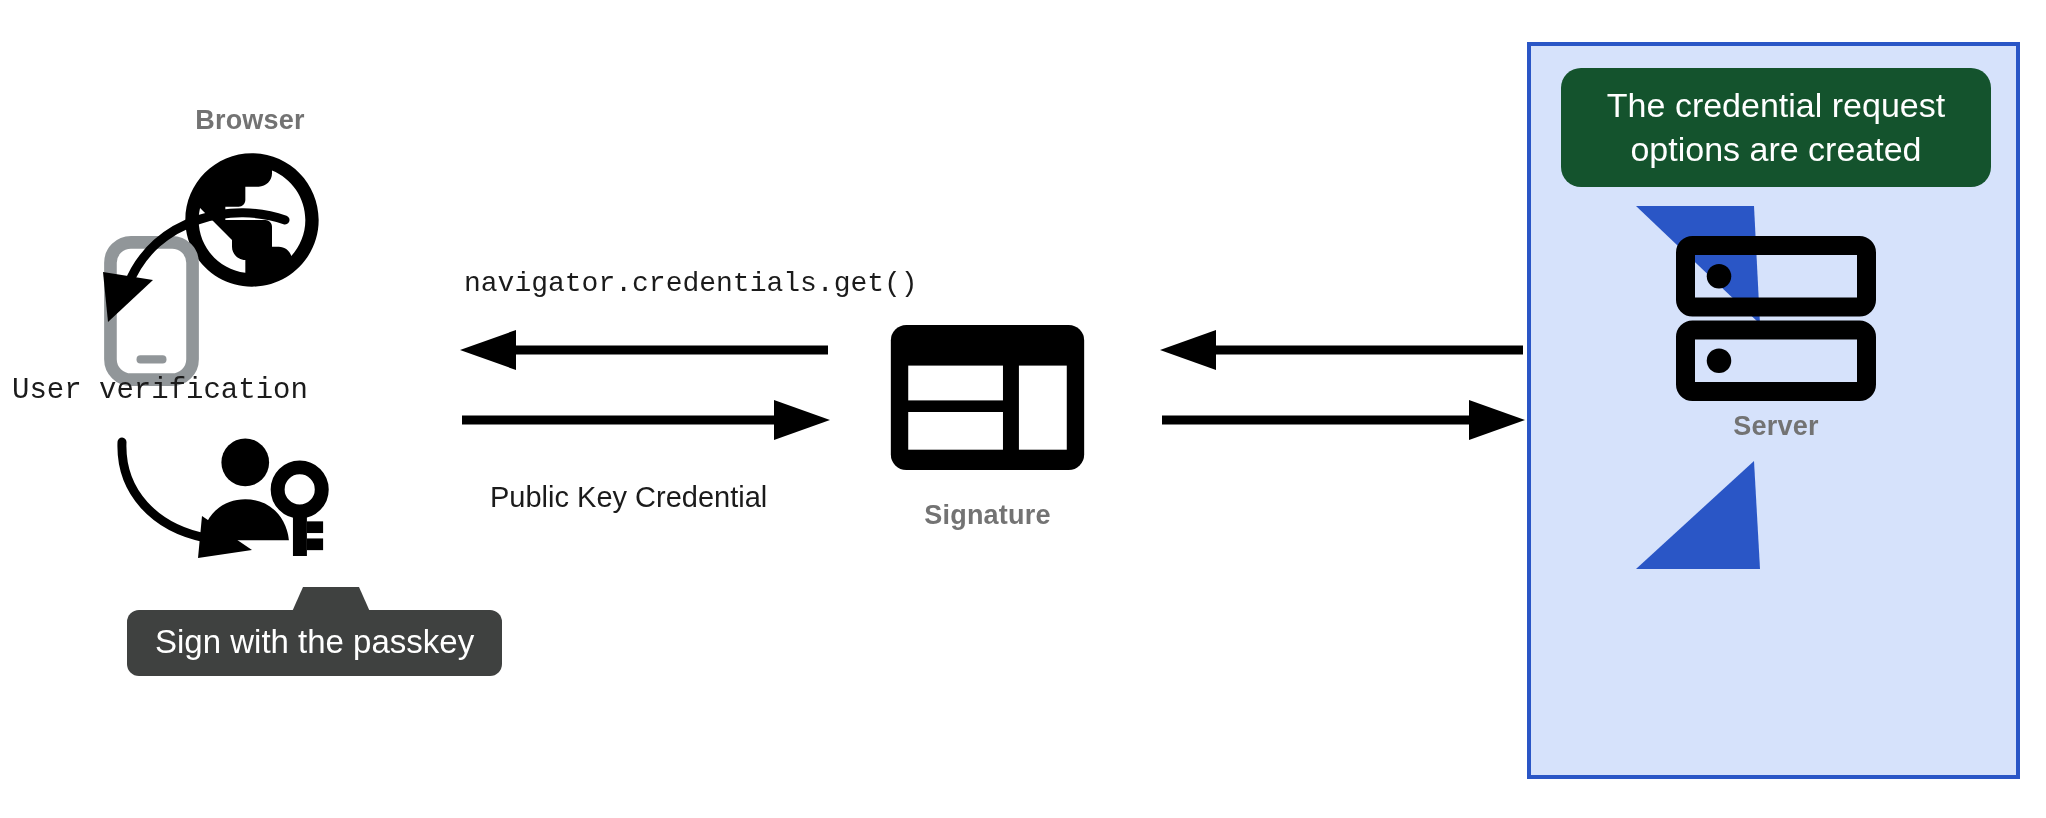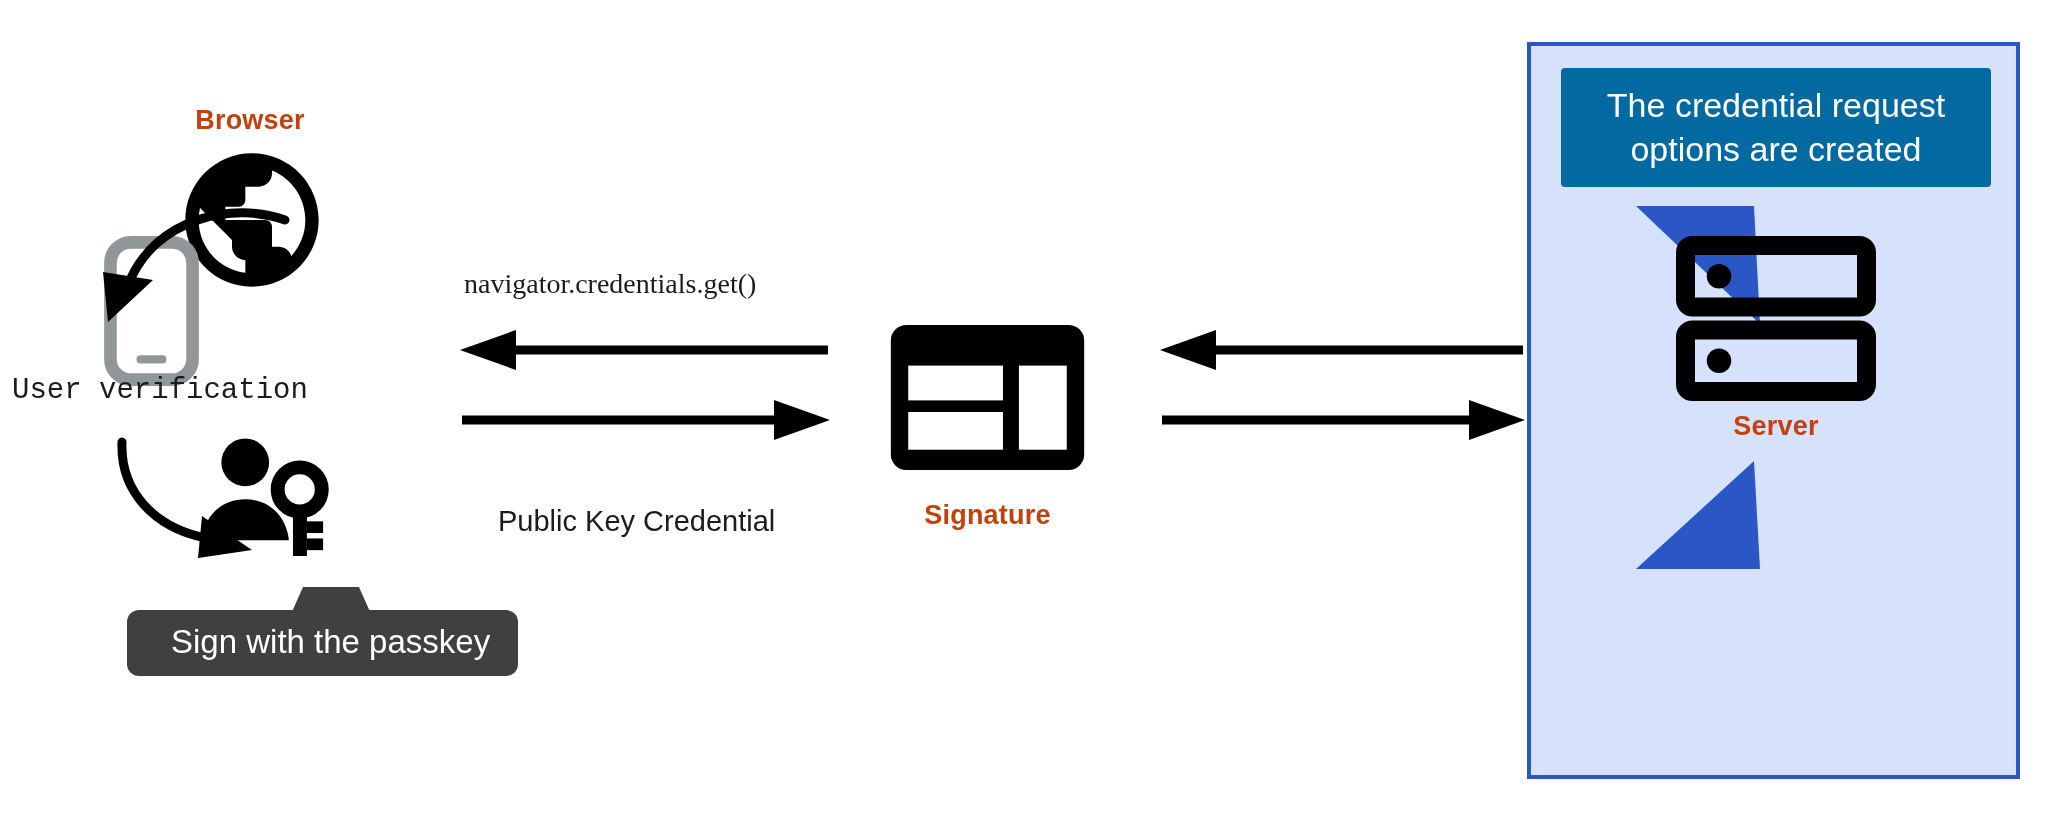--- a/index.html
+++ b/index.html
@@ -18,60 +18,60 @@
     width: 2046px;
     height: 818px;
     background: #ffffff;
   }
   .abs { position: absolute; }
 
   
   .label-bold {
     font-weight: bold;
     font-size: 27px;
-    color: #c2410c;
+    color: #737373;
     letter-spacing: .2px;
     text-align: center;
     white-space: nowrap;
   }
   .label-plain {
     font-size: 29px;
     color: #1b1b1b;
     line-height: 1.32;
     white-space: pre-line;
   }
   .label-mono {
-    font-family: Liberation Serif, serif;
+    font-family: Liberation Mono, monospace;
     font-size: 28px;
     color: #1b1b1b;
     white-space: nowrap;
   }
 
   
   .tooltip-dark {
     background: #3f4140;
     color: #ffffff;
     border-radius: 12px;
     font-size: 33px;
-    padding: 14px 28px 16px 44px;
+    padding: 14px 28px 16px 28px;
     white-space: nowrap;
     line-height: 1.1;
   }
 
   
   #server-panel {
     box-sizing: border-box;
     background: #d6e2fb;
     border: 4px solid #2a56c6;
   }
   .callout {
     position: absolute;
-    background: #0369a1;
+    background: #14532d;
     color: #ffffff;
-    border-radius: 4px;
+    border-radius: 20px;
     font-size: 34px;
     line-height: 1.28;
     text-align: center;
     padding: 16px 22px;
     box-sizing: border-box;
     white-space: pre-line;
   }
 
   svg { display: block; overflow: visible; }
 </style>
@@ -145,21 +145,21 @@
     </svg>
   </div>
 
   <div class="abs" style="left:460px; top:400px;">
     <svg width="370" height="40" viewBox="0 0 370 40" aria-hidden="true">
       <line x1="2" y1="20" x2="318" y2="20" stroke="#000000" stroke-width="9"></line>
       <path d="M370 20 L 314 0 L 314 40 Z" fill="#000000"></path>
     </svg>
   </div>
 
-  <div class="abs label-plain" style="left:490px; top:502px;margin-left:8px;">Public Key Credential</div>
+  <div class="abs label-plain" style="left:490px; top:478px;">Public Key Credential</div>
 
   <div class="abs" style="left:890px; top:325px;">
     <svg width="195" height="145" viewBox="0 0 40 30" aria-hidden="true">
       <rect x="0" y="0" width="40" height="30" rx="3.2" ry="3.2" fill="#000000"></rect>
       <rect x="3.6" y="8.4" width="19.6" height="7.2" fill="#ffffff"></rect>
       <rect x="3.6" y="18.0" width="19.6" height="7.8" fill="#ffffff"></rect>
       <rect x="26.5" y="8.4" width="9.9" height="17.4" fill="#ffffff"></rect>
     </svg>
   </div>
   <div class="abs label-bold" style="left:890px; top:500px; width:195px;">Signature</div>

